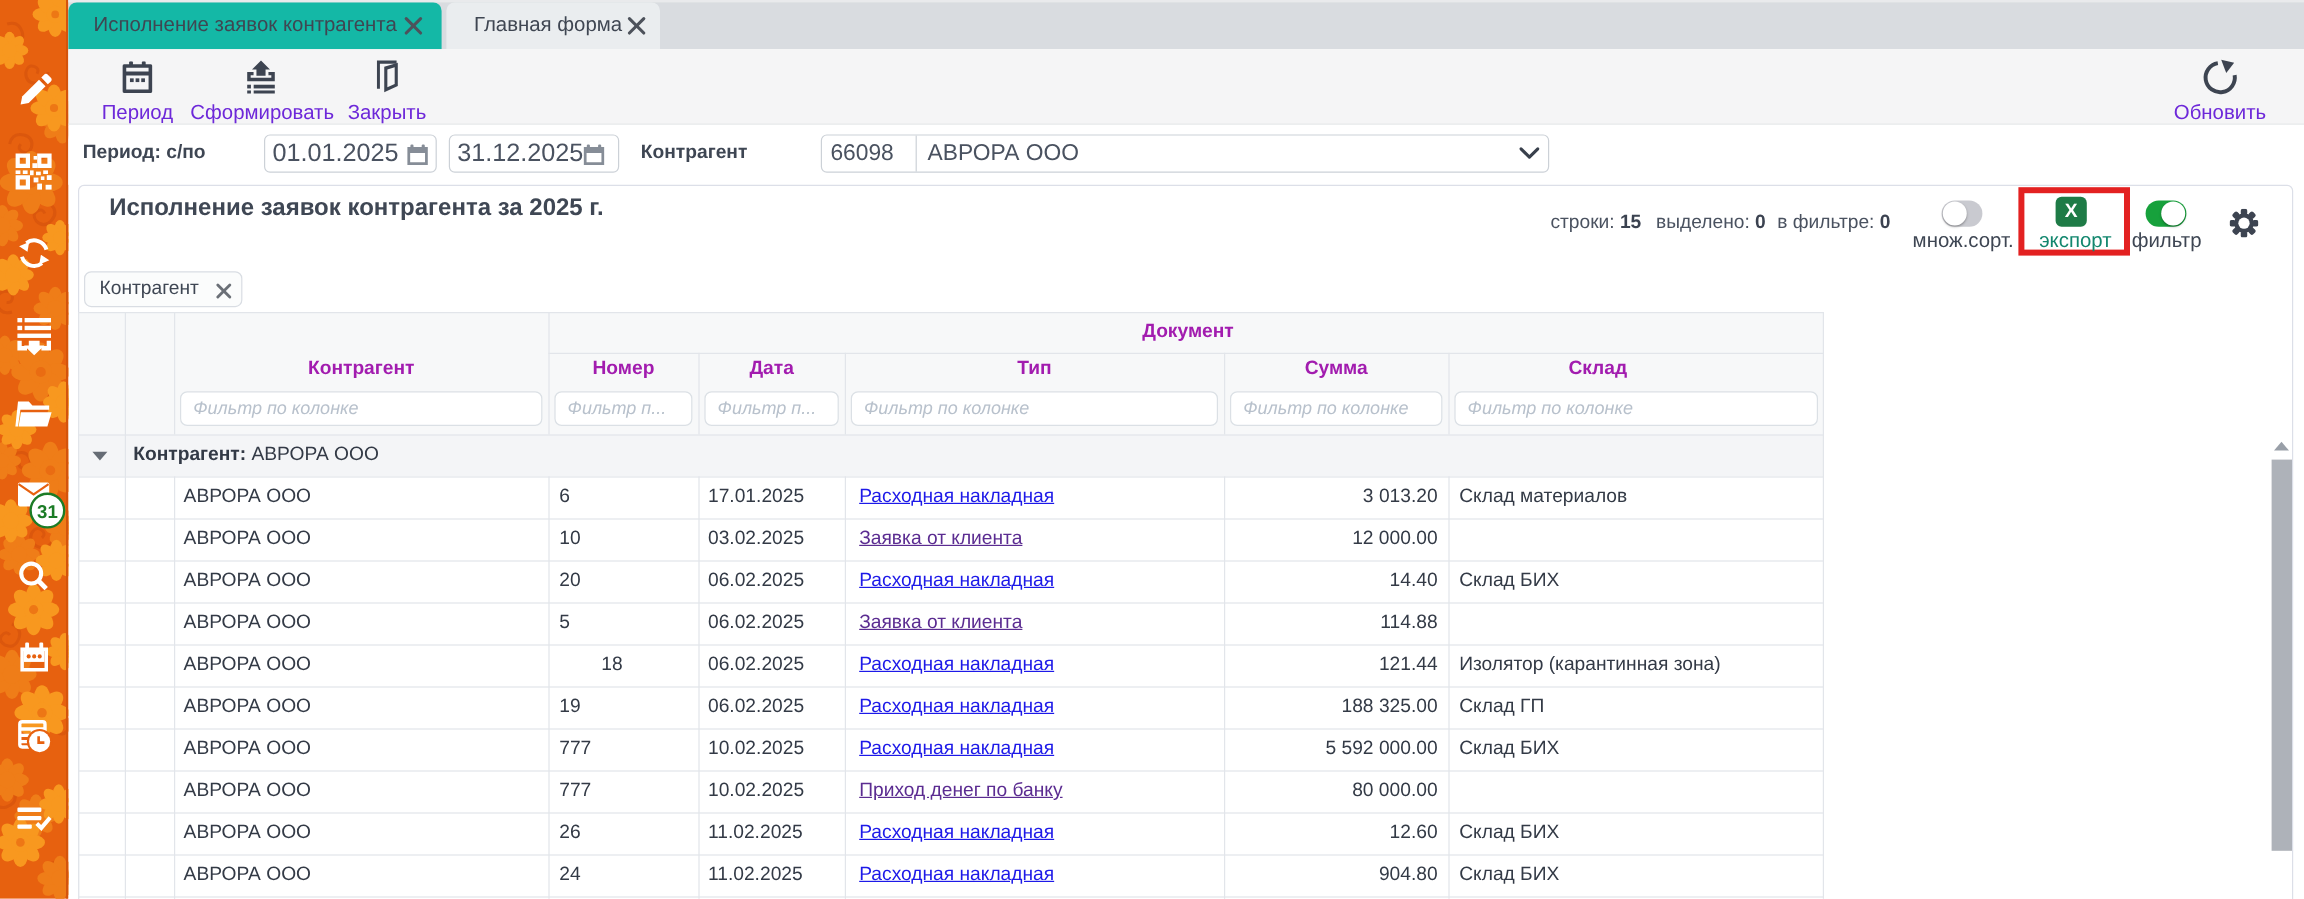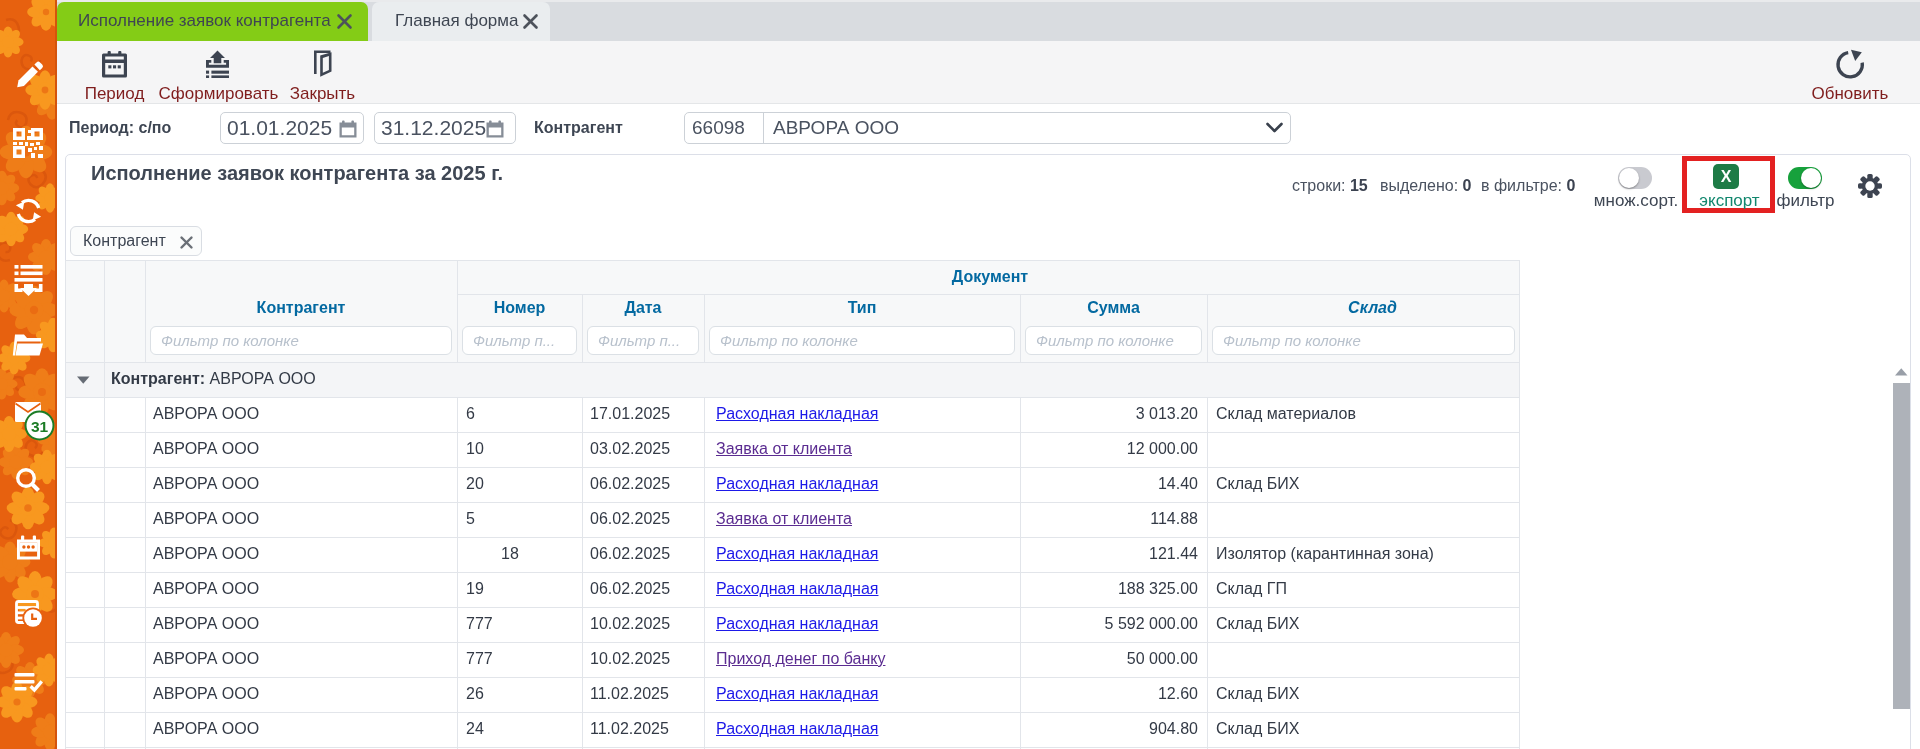--- a/index.html
+++ b/index.html
@@ -3,26 +3,26 @@
 <meta charset="utf-8">
 <style>
 * { margin:0; padding:0; box-sizing:border-box; }
 html,body { width:1920px; height:749px; overflow:hidden; background:#fff;
   font-family:"Liberation Sans", sans-serif; }
 .abs { position:absolute; }
 #sidebar { position:absolute; left:0; top:0; width:57px; height:749px; }
 #tabbar { position:absolute; left:57px; top:0; width:1863px; height:41px; background:#d9dce0; }
 .tab { position:absolute; top:2px; height:39px; border-radius:7px 7px 0 0;
   font-size:17px; color:#3f4652; }
-#tab1 { left:0; width:311px; background:#84cc16; }
+#tab1 { left:0; width:311px; background:#14b8a6; }
 #tab2 { left:315px; width:178px; background:#eaedef; }
 .tabx { stroke:#4d525b; stroke-width:2.6; stroke-linecap:round; }
 #toolbar { position:absolute; left:57px; top:41px; width:1863px; height:63px;
   background:#f5f5f6; border-bottom:1px solid #e4e6e8; }
-.tbtn-label { position:absolute; font-size:17px; color:#7f1d1d; text-align:center; }
+.tbtn-label { position:absolute; font-size:17px; color:#6d28d9; text-align:center; }
 #filterbar { position:absolute; left:57px; top:104px; width:1863px; height:50px; background:#fff; }
 .flabel { position:absolute; font-size:16px; font-weight:bold; color:#3e4653; top:15px; }
 .finput { position:absolute; top:8px; height:32px; border:1px solid #ccd1d7;
   border-radius:5px; background:#fff; font-size:19px; color:#4a5260; }
 #panel { position:absolute; left:65px; top:154px; width:1846px; height:606px;
   background:#fff; border:1px solid #dcdfe8; border-radius:5px; }
 #title { position:absolute; left:91px; top:162px; font-size:20px; font-weight:bold; color:#3f4754; }
 .cnt { position:absolute; top:177px; font-size:16px; color:#4a5260; }
 .cnt b { color:#3b4250; }
 .toglabel { position:absolute; top:191px; font-size:17px; color:#3e4653; text-align:center; }
@@ -34,21 +34,21 @@
 #xlicon { position:absolute; left:1713px; top:164px; width:26px; height:25px; border-radius:5px;
   background:#1e7b46; color:#fff; font-weight:bold; font-size:16px; text-align:center; line-height:25px; }
 #chip { position:absolute; left:70px; top:226px; width:132px; height:30px;
   border:1px solid #d9dde3; border-radius:6px; background:#fbfcfc; }
 #chip span { position:absolute; left:12px; top:5px; font-size:16px; color:#3e4653; }
 
 .hline { position:absolute; background:#e2e5ea; height:1px; }
 .vline { position:absolute; background:#e2e5ea; width:1px; }
 .hdrbg { position:absolute; left:65px; top:260px; width:1455px; height:102px; background:#f7f8f9; }
 .grpbg { position:absolute; left:65px; top:362px; width:1455px; height:35px; background:#f4f5f7; }
-.hdrtxt { position:absolute; font-size:16px; font-weight:bold; color:#0369a1; text-align:center; }
+.hdrtxt { position:absolute; font-size:16px; font-weight:bold; color:#a21caf; text-align:center; }
 .fcell { position:absolute; top:326px; height:29px; border:1px solid #dbe0e5; border-radius:6px; background:#fff; }
 .fph { position:absolute; top:332px; font-style:italic; font-size:15px; color:#b8c1cc; white-space:nowrap; overflow:hidden; }
 .cell { position:absolute; font-size:16px; color:#333a46; white-space:nowrap; }
 .num { text-align:right; }
 a.lnk { color:#1d19e8; }
 a.vis { color:#5b2c91; }
 #scrollbar { position:absolute; left:1893px; top:362px; width:17px; height:387px; background:#fff; }
 #thumb { position:absolute; left:0px; top:21px; width:17px; height:326px; background:#aeb2b9; }
 </style>
 </head>
@@ -360,21 +360,21 @@
 </div>
 
 <div class="hdrbg"></div>
 <div class="grpbg"></div>
 <div class="hdrtxt" style="left:930px;top:268px;width:120px;">Документ</div>
 <div class="hdrtxt" style="left:145px;top:299px;width:312px;">Контрагент</div>
 <div class="hdrtxt" style="left:457px;top:299px;width:125px;">Номер</div>
 <div class="hdrtxt" style="left:582px;top:299px;width:122px;">Дата</div>
 <div class="hdrtxt" style="left:704px;top:299px;width:316px;">Тип</div>
 <div class="hdrtxt" style="left:1020px;top:299px;width:187px;">Сумма</div>
-<div class="hdrtxt" style="left:1245px;top:299px;width:255px;font-style:italic;">Склад</div>
+<div class="hdrtxt" style="left:1204px;top:299px;width:255px;">Склад</div>
 <div class="fcell" style="left:150px;width:302px;"></div>
 <div class="fph" style="left:161px;width:280px;">Фильтр по колонке</div>
 <div class="fcell" style="left:462px;width:115px;"></div>
 <div class="fph" style="left:473px;width:95px;">Фильтр п...</div>
 <div class="fcell" style="left:587px;width:112px;"></div>
 <div class="fph" style="left:598px;width:92px;">Фильтр п...</div>
 <div class="fcell" style="left:709px;width:306px;"></div>
 <div class="fph" style="left:720px;width:285px;">Фильтр по колонке</div>
 <div class="fcell" style="left:1025px;width:177px;"></div>
 <div class="fph" style="left:1036px;width:155px;">Фильтр по колонке</div>
@@ -456,21 +456,21 @@
 <div class="cell" style="left:153px;top:615px;">АВРОРА ООО</div>
 <div class="cell" style="left:466px;top:615px;">777</div>
 <div class="cell" style="left:590px;top:615px;">10.02.2025</div>
 <div class="cell" style="left:716px;top:615px;"><a class="lnk" href="#">Расходная накладная</a></div>
 <div class="cell num" style="left:1020px;top:615px;width:178px;">5 592 000.00</div>
 <div class="cell" style="left:1216px;top:615px;">Склад БИХ</div>
 <div class="cell" style="left:153px;top:650px;">АВРОРА ООО</div>
 <div class="cell" style="left:466px;top:650px;">777</div>
 <div class="cell" style="left:590px;top:650px;">10.02.2025</div>
 <div class="cell" style="left:716px;top:650px;"><a class="vis" href="#">Приход денег по банку</a></div>
-<div class="cell num" style="left:1020px;top:650px;width:178px;">50 000.00</div>
+<div class="cell num" style="left:1020px;top:650px;width:178px;">80 000.00</div>
 <div class="cell" style="left:153px;top:685px;">АВРОРА ООО</div>
 <div class="cell" style="left:466px;top:685px;">26</div>
 <div class="cell" style="left:590px;top:685px;">11.02.2025</div>
 <div class="cell" style="left:716px;top:685px;"><a class="lnk" href="#">Расходная накладная</a></div>
 <div class="cell num" style="left:1020px;top:685px;width:178px;">12.60</div>
 <div class="cell" style="left:1216px;top:685px;">Склад БИХ</div>
 <div class="cell" style="left:153px;top:720px;">АВРОРА ООО</div>
 <div class="cell" style="left:466px;top:720px;">24</div>
 <div class="cell" style="left:590px;top:720px;">11.02.2025</div>
 <div class="cell" style="left:716px;top:720px;"><a class="lnk" href="#">Расходная накладная</a></div>

